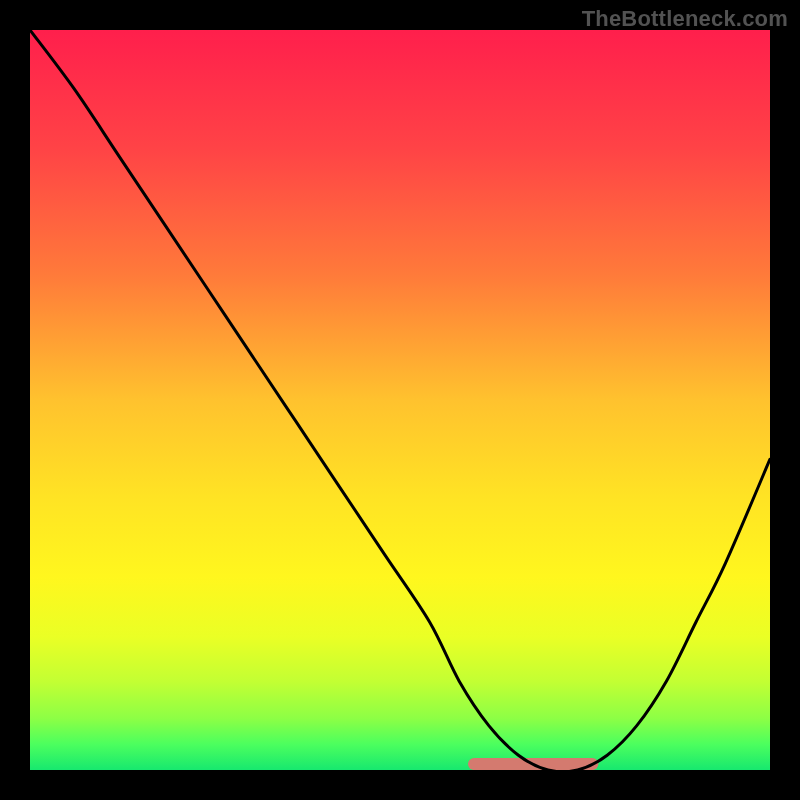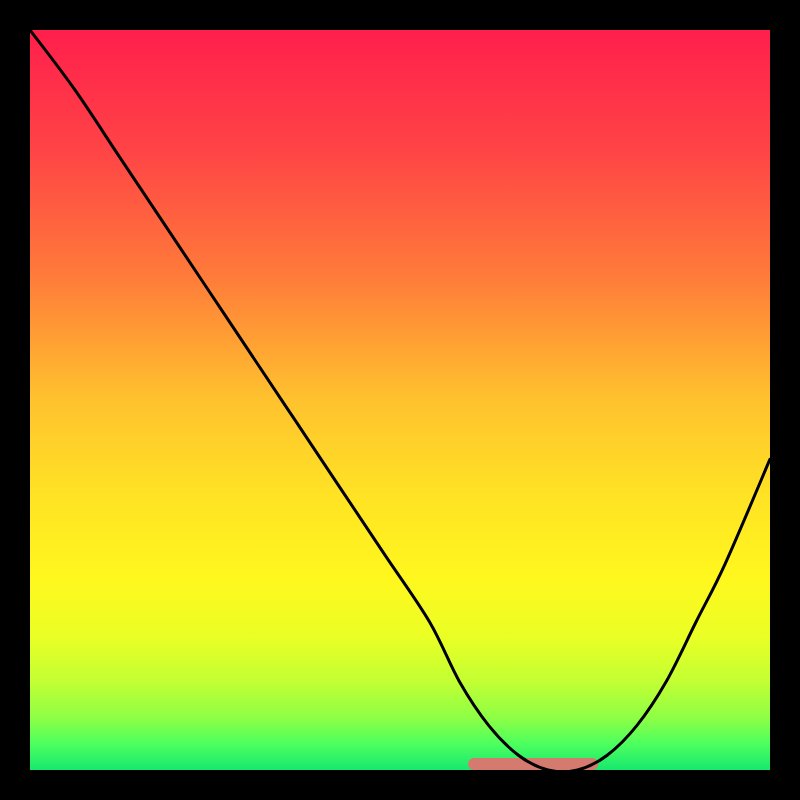--- a/index.html
+++ b/index.html
@@ -73,13 +73,14 @@
             <stop offset="100%" stop-color="#17e86f"></stop>
           </linearGradient>
       </defs>
       <rect x="0" y="0" width="740" height="740" fill="url(#bg-grad)"></rect>
     </svg>
     <svg class="curve-svg" viewBox="0 0 740 740" preserveAspectRatio="none">
       <path id="highlight-path" fill="none" stroke-linecap="round" d="M 444 734.08 L 562.4 734.08" stroke="#d47a6f" stroke-width="12"></path>
       <path id="curve-path" fill="none" stroke-linecap="round" d="M 0 0 C 7.3999999999999995 9.866666666666655, 29.6 38.23333333333325, 44.4 59.19999999999993 C 59.199999999999996 80.16666666666661, 74 103.60000000000007, 88.8 125.80000000000007 C 103.6 148.00000000000009, 118.39999999999999 170.2, 133.2 192.39999999999998 C 148 214.59999999999997, 162.79999999999998 236.8, 177.6 259 C 192.4 281.2, 207.2 303.4, 222 325.59999999999997 C 236.8 347.79999999999995, 251.59999999999997 370.00000000000006, 266.4 392.20000000000005 C 281.2 414.40000000000003, 296 436.6, 310.8 458.8 C 325.6 481, 340.4 503.2, 355.2 525.4 C 370 547.6, 387.2666666666667 571.0333333333333, 399.6 592 C 411.93333333333334 612.9666666666667, 419.3333333333333 633.9333333333334, 429.2 651.2 C 439.06666666666666 668.4666666666667, 448.93333333333334 683.2666666666667, 458.8 695.6 C 468.6666666666667 707.9333333333334, 478.53333333333336 717.8000000000001, 488.40000000000003 725.2 C 498.2666666666667 732.6, 508.1333333333333 737.5333333333333, 518 740 C 527.8666666666667 742.4666666666667, 537.7333333333333 742.4666666666667, 547.6 740 C 557.4666666666667 737.5333333333333, 567.3333333333334 732.6, 577.2 725.2 C 587.0666666666667 717.8000000000001, 596.9333333333333 707.9333333333334, 606.8 695.6 C 616.6666666666666 683.2666666666667, 626.5333333333333 668.4666666666667, 636.4 651.2 C 646.2666666666667 633.9333333333334, 656.1333333333333 611.7333333333333, 666 592 C 675.8666666666667 572.2666666666667, 683.2666666666665 559.9333333333333, 695.5999999999999 532.8 C 707.9333333333333 505.66666666666663, 732.6 446.46666666666664, 740 429.2" stroke="#000000" stroke-width="3"></path>
     </svg>
   </div>
+  <div class="watermark">TheBottleneck.com</div>
 </div>
 
 </body></html>

